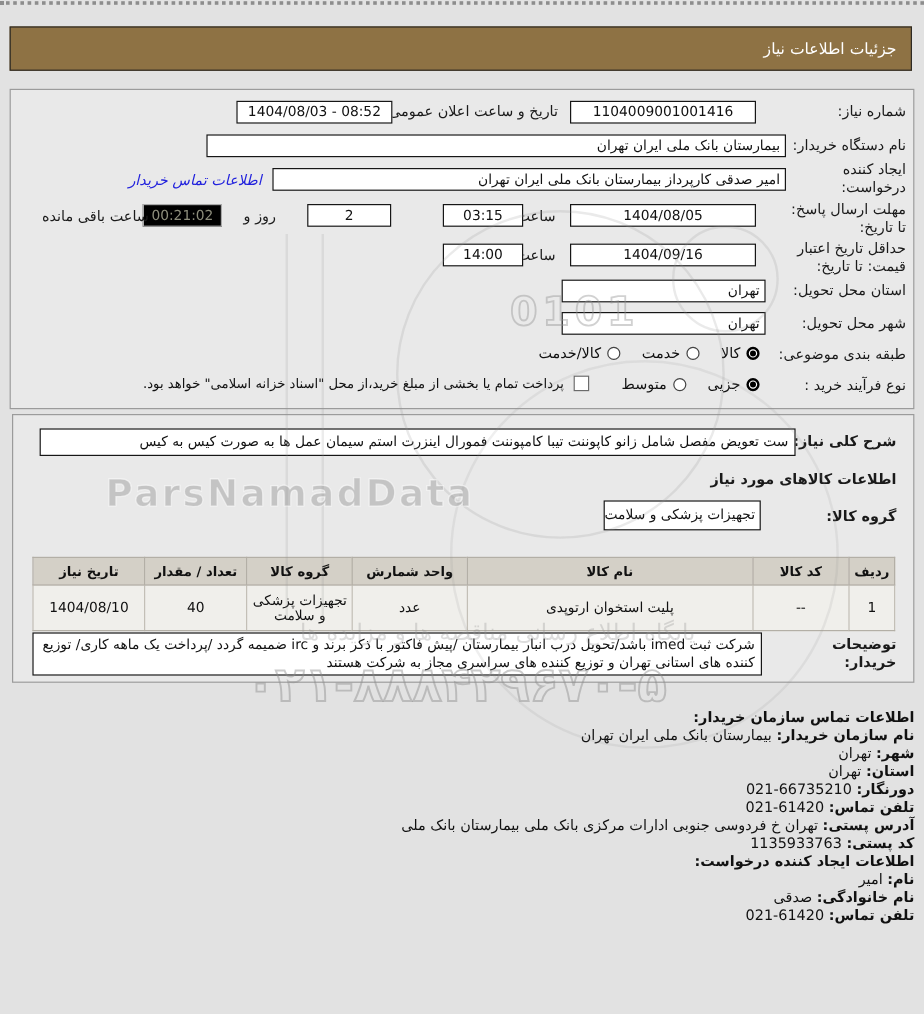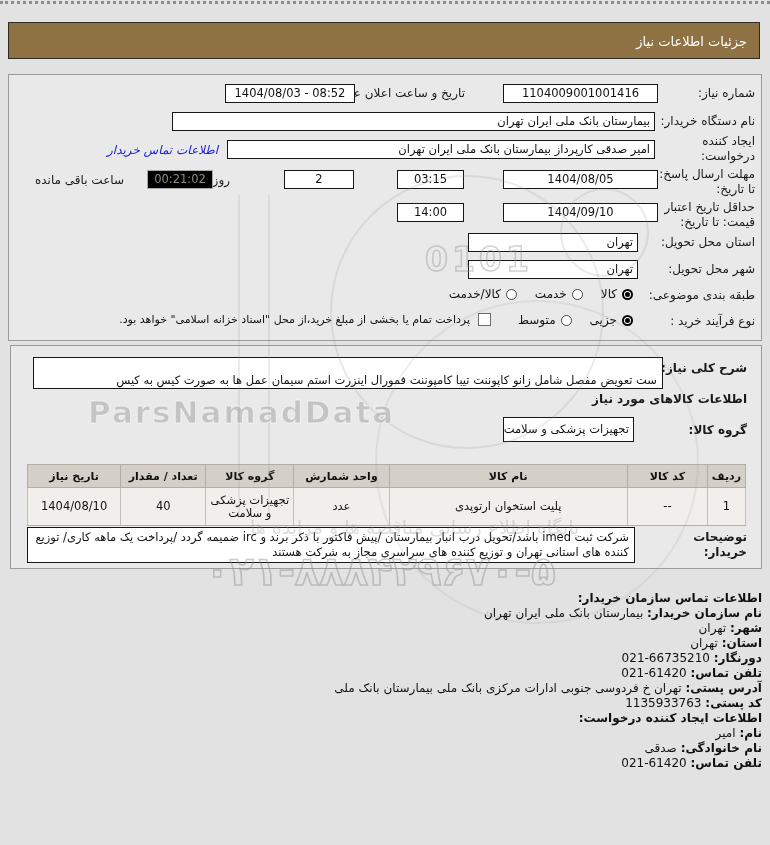--- a/index.html
+++ b/index.html
@@ -10,34 +10,34 @@
             border:1px solid #2e2a24;color:#fff;font-size:13px;line-height:37px;
             padding-right:12px;box-sizing:border-box;}
   .panel{position:absolute;background:#e9e9e9;border:1px solid #9b9b9b;box-sizing:border-box;}
   #panel1{left:8px;top:74px;width:754px;height:267px;}
   #panel2{left:10px;top:345px;width:752px;height:224px;}
   .lbl{position:absolute;white-space:nowrap;color:#1a1a1a;}
   .lbl2{position:absolute;text-align:right;color:#1a1a1a;line-height:15px;white-space:nowrap;}
   .b{font-weight:bold;}
   .ibox{position:absolute;background:#fff;border:1px solid #161616;box-sizing:border-box;
         height:19px;line-height:17px;font-size:11.5px;overflow:hidden;white-space:nowrap;}
-  .ibox.center{text-align:center;direction:ltr;margin-left:28px;}
+  .ibox.center{text-align:center;direction:ltr;}
   .ibox.rtl-val{text-align:right;padding:0 4px;}
   .ibox.cream{background:#000000;border:1px solid #a9a9a9;color:#8d8d7b;}
   .link{position:absolute;color:#2222dd;cursor:pointer;white-space:nowrap;font-style:italic;}
   .optrow{position:absolute;display:flex;align-items:center;gap:18px;}
   .opt{display:flex;align-items:center;gap:5px;}
   .radio{width:11px;height:11px;border:1px solid #444;border-radius:50%;background:#fff;box-sizing:border-box;}
   .radio.checked{border:2px solid #000;position:relative;}
   .radio.checked::after{content:"";position:absolute;left:1px;top:1px;right:1px;bottom:1px;
                         background:#000;border-radius:50%;}
   .checkbox{width:13px;height:13px;background:#fff;border:1px solid #6b6b6b;box-sizing:border-box;flex:0 0 auto;}
   .chkrow{position:absolute;display:flex;align-items:flex-start;gap:8px;font-size:11px;}
   .descbox{position:absolute;background:#fff;border:1px solid #161616;box-sizing:border-box;
-           font-size:11.5px;text-align:right;padding:15px 5px;overflow:hidden;}
+           font-size:11.5px;text-align:right;padding:3px 5px;overflow:hidden;}
   .nowrap{white-space:nowrap;}
   table.goods{position:absolute;border-collapse:collapse;table-layout:fixed;font-size:11.5px;}
   table.goods th{background:#d4d0c7;font-weight:bold;font-size:11px;border:1px solid #b3afa6;
                  height:22px;padding:0 2px;}
   table.goods td{background:#f0efeb;border:1px solid #c3bfb6;border-bottom:1px solid #b3afa6;
                  text-align:center;height:37px;padding:0 2px;line-height:13px;}
   .contact{position:absolute;right:8px;top:591px;text-align:right;line-height:15px;font-size:12px;}
   .wm{position:absolute;pointer-events:none;z-index:4;}
   .wm-brand{left:88px;top:394px;font-size:31px;font-weight:bold;letter-spacing:2px;direction:ltr;
             color:rgba(138,138,138,0.38);-webkit-text-stroke:1px rgba(255,255,255,0.55);}
@@ -84,21 +84,21 @@
     <div class="ibox center" style="left:360px;top:95px;width:67px">03:15</div>
     <div class="ibox center" style="left:247px;top:95px;width:70px">2</div>
     <div class="lbl" style="right:531px;top:98px">روز و</div>
     <div class="ibox center cream" style="left:110px;top:95px;width:66px">00:21:02</div>
     <div class="lbl" style="left:26px;top:98px">ساعت باقی مانده</div>
 
     <div class="lbl2" style="right:6px;top:125px">
       <div>حداقل تاریخ اعتبار</div>
       <div>قیمت: تا تاریخ:</div>
     </div>
-    <div class="ibox center" style="left:466px;top:128px;width:155px">1404/09/10</div>
+    <div class="ibox center" style="left:466px;top:128px;width:155px">1404/09/16</div>
     <div class="lbl" style="right:298px;top:131px">ساعت</div>
     <div class="ibox center" style="left:360px;top:128px;width:67px">14:00</div>
 
     <div class="lbl" style="right:6px;top:160px">استان محل تحویل:</div>
     <div class="ibox rtl-val" style="left:459px;top:158px;width:170px">تهران</div>
 
     <div class="lbl" style="right:6px;top:187px">شهر محل تحویل:</div>
     <div class="ibox rtl-val" style="left:459px;top:185px;width:170px">تهران</div>
 
     <div class="lbl" style="right:6px;top:213px">طبقه بندی موضوعی:</div>

